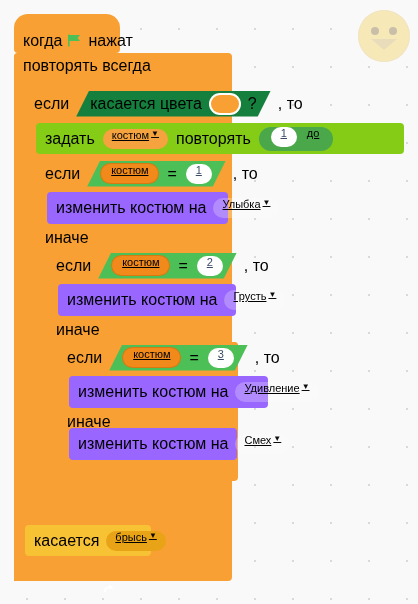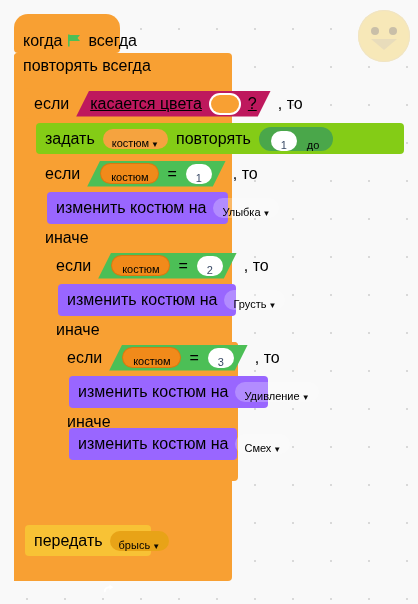--- a/index.html
+++ b/index.html
@@ -43,39 +43,39 @@
   .bar.data     { background:#84cc16; }
   .bar.looks    { background:#9966ff; }
   .bar.event    { background:#f8c235; }
   .bar.hat      { background:#f8a033; }
 
   
   .cshell { position:absolute; background:#f8a033; border-radius:4px; }
 
   
   .oval {
-    display:inline-flex; align-items:flex-end; justify-content:center;
+    display:inline-flex; align-items:flex-start; justify-content:center;
     height:19px; padding:0 10px; border-radius:10px;
-    font-size:11px; white-space:nowrap;
+    font-size:11px; white-space:nowrap;text-decoration:underline;
   }
   .oval.var    { background:#f18a1a; box-shadow:0 0 0 1px #d9790f; }
   .oval.num    { background:#fff; color:#3a4a66; padding:0 0; width:26px; height:20px; border-radius:10px; }
   .oval.green  { background:#4aa74a; }
   .oval.menu   { background:rgba(255,255,255,.22); height:20px; border-radius:10px; padding:0 9px; }
   .oval.menu.dark { background:#e8a317; }
   .oval.menu.purple { background:rgba(255,255,255,.25); }
   .oval.menu.orange { background:#f5a33f; }
   .hexwrap {
     display:inline-flex; align-items:center;
     height:26px; padding:0 14px;
     background:#4cbf56;
     clip-path: polygon(13px 0, 100% 0, calc(100% - 13px) 100%, 0 100%);
     gap:9px;
   }
-  .hexwrap.sense { background:#be185d;text-decoration:underline; }
+  .hexwrap.sense { background:#15803d; }
 
   .caret { font-size:8px; opacity:.95; margin-left:2px; }
   .flag {
     width:14px; height:13px; position:relative; display:inline-block;
   }
   .flag svg { display:block; }
   .loop-arrow { position:absolute; right:12px; bottom:5px; width:14px; height:14px; }
 </style>
 </head>
 <body>
@@ -90,21 +90,21 @@
 
   <div style="position:absolute;left:14px;top:14px;width:106px;height:22px;background:#f8a033;border-radius:14px 14px 0 0;"></div>
   <div class="bar hat" style="left:14px;top:28px;width:106px;height:25px;border-radius:0 0 4px 4px;">
     <span>когда</span>
     <span class="flag">
       <svg width="14" height="13" viewBox="0 0 14 13">
         <path d="M1 1 H12 L9.5 4 L12 7 H1 Z" fill="#4cbf56"></path>
         <rect x="0" y="0.5" width="1.6" height="12" fill="#4cbf56"></rect>
       </svg>
     </span>
-    <span>всегда</span>
+    <span>нажат</span>
   </div>
 
   <div class="cshell" style="left:14px;top:53px;width:218px;height:528px;"></div>
   <div class="bar control" style="left:14px;top:53px;width:110px;height:25px;">
     <span>повторять всегда</span>
   </div>
   <div style="position:absolute;left:14px;top:78px;width:11px;height:503px;background:#f8a033;"></div>
   <div style="position:absolute;left:14px;top:558px;width:116px;height:23px;background:#f8a033;border-radius:0 0 4px 4px;"></div>
   <svg class="loop-arrow" style="left:102px;top:583px;position:absolute;" width="15" height="15" viewBox="0 0 15 15">
     <path d="M3 9 a4.5 4.5 0 0 1 4.5-4.5 h3" stroke="#fff" stroke-width="2" fill="none" stroke-linecap="round"></path>
@@ -212,20 +212,20 @@
 
   <div class="bar looks" style="left:69px;top:428px;width:168px;height:32px;gap:7px;">
     <span>изменить костюм на</span>
     <span class="oval menu purple">
       <span>Смех</span>
       <span class="caret">▼</span>
     </span>
   </div>
 
   <div class="bar event" style="left:25px;top:525px;width:126px;height:31px;gap:7px;">
-    <span>передать</span>
+    <span>касается</span>
     <span class="oval menu dark">
       <span>брысь</span>
       <span class="caret">▼</span>
     </span>
   </div>
 
 </div>
 
 </body></html>

